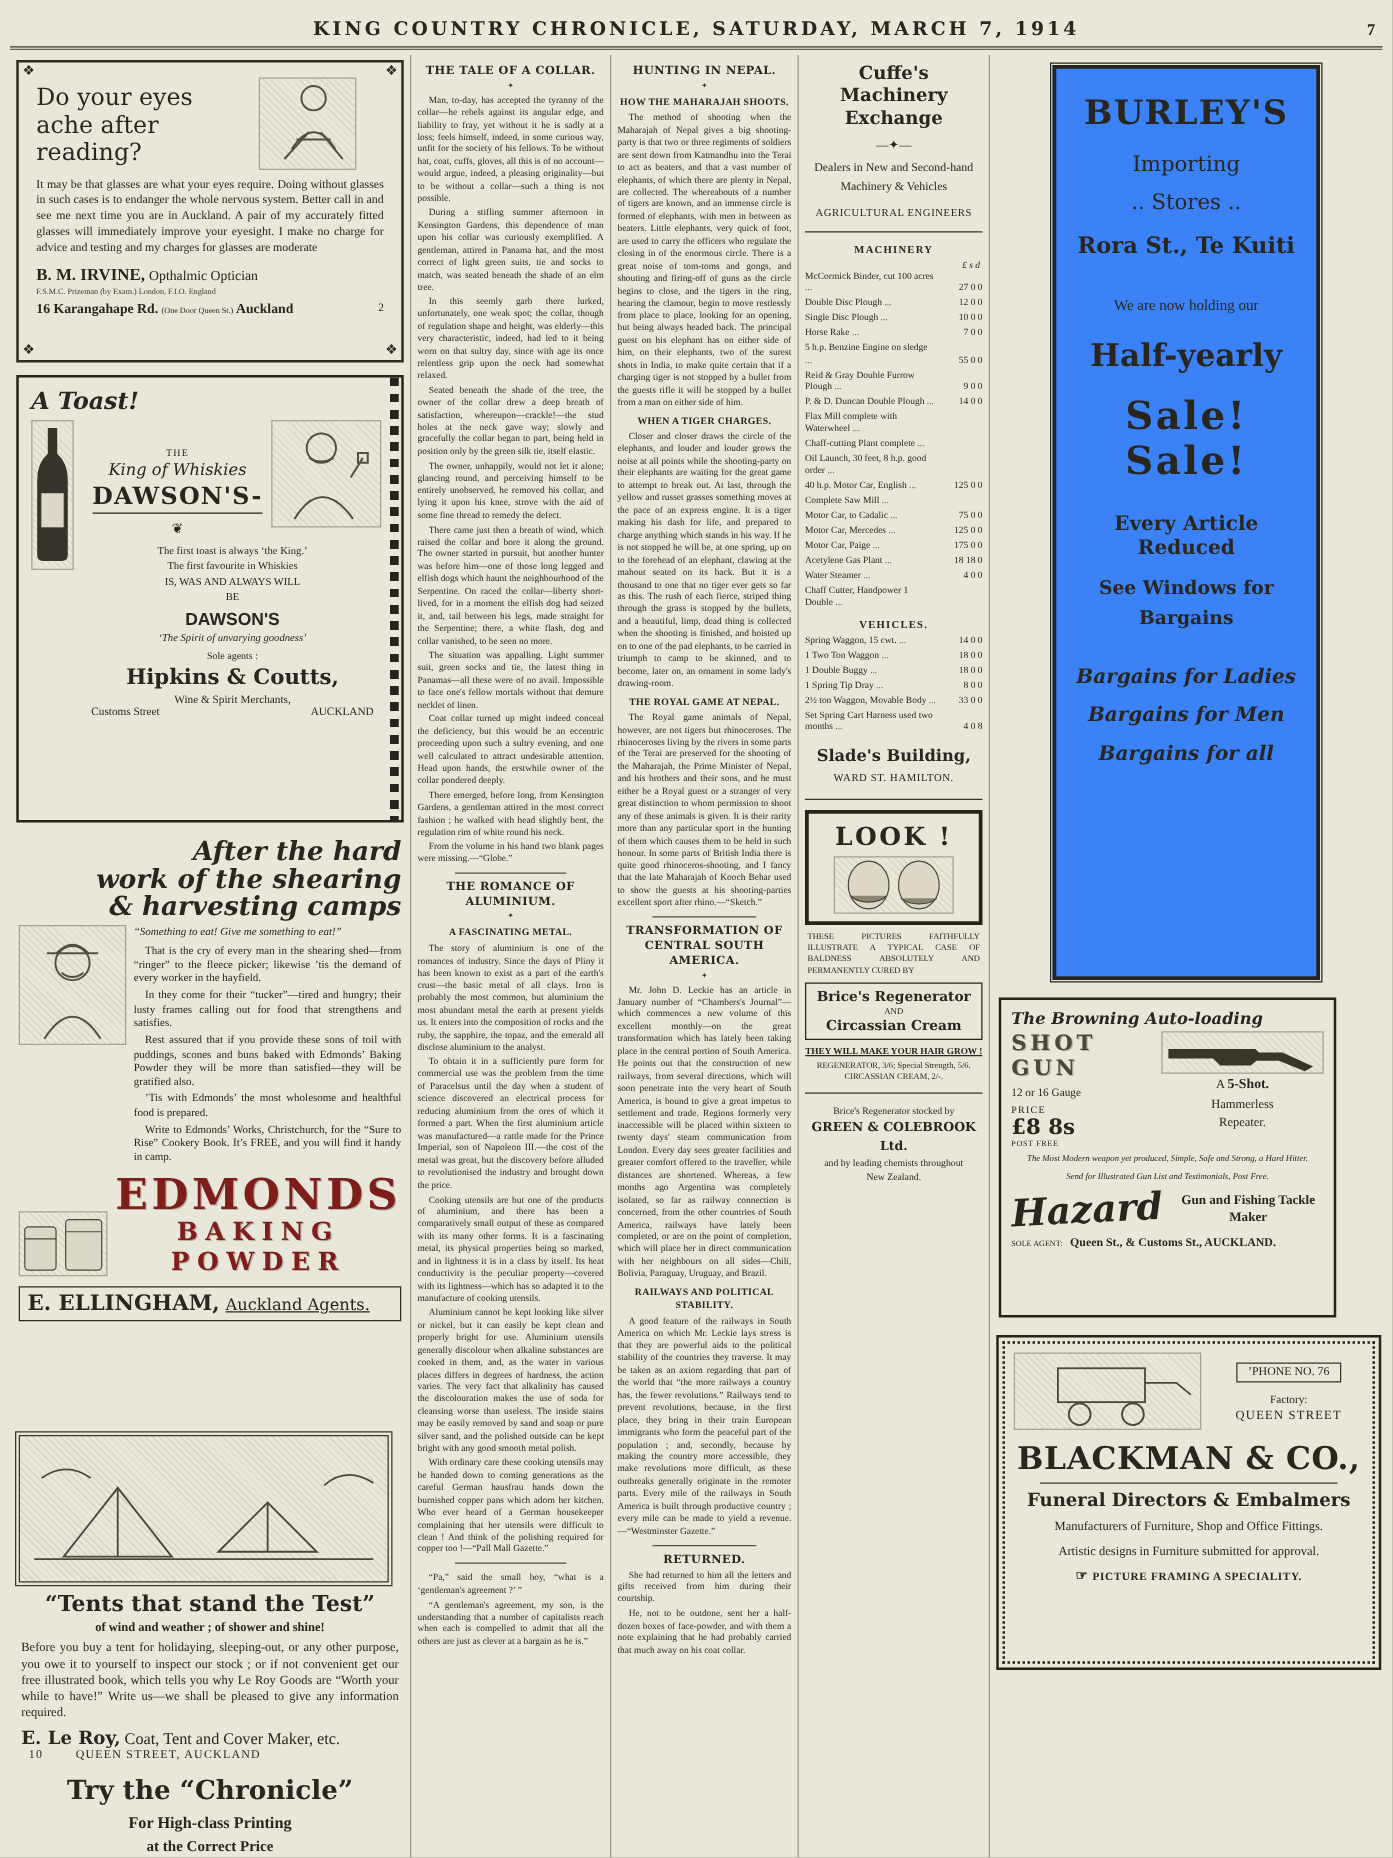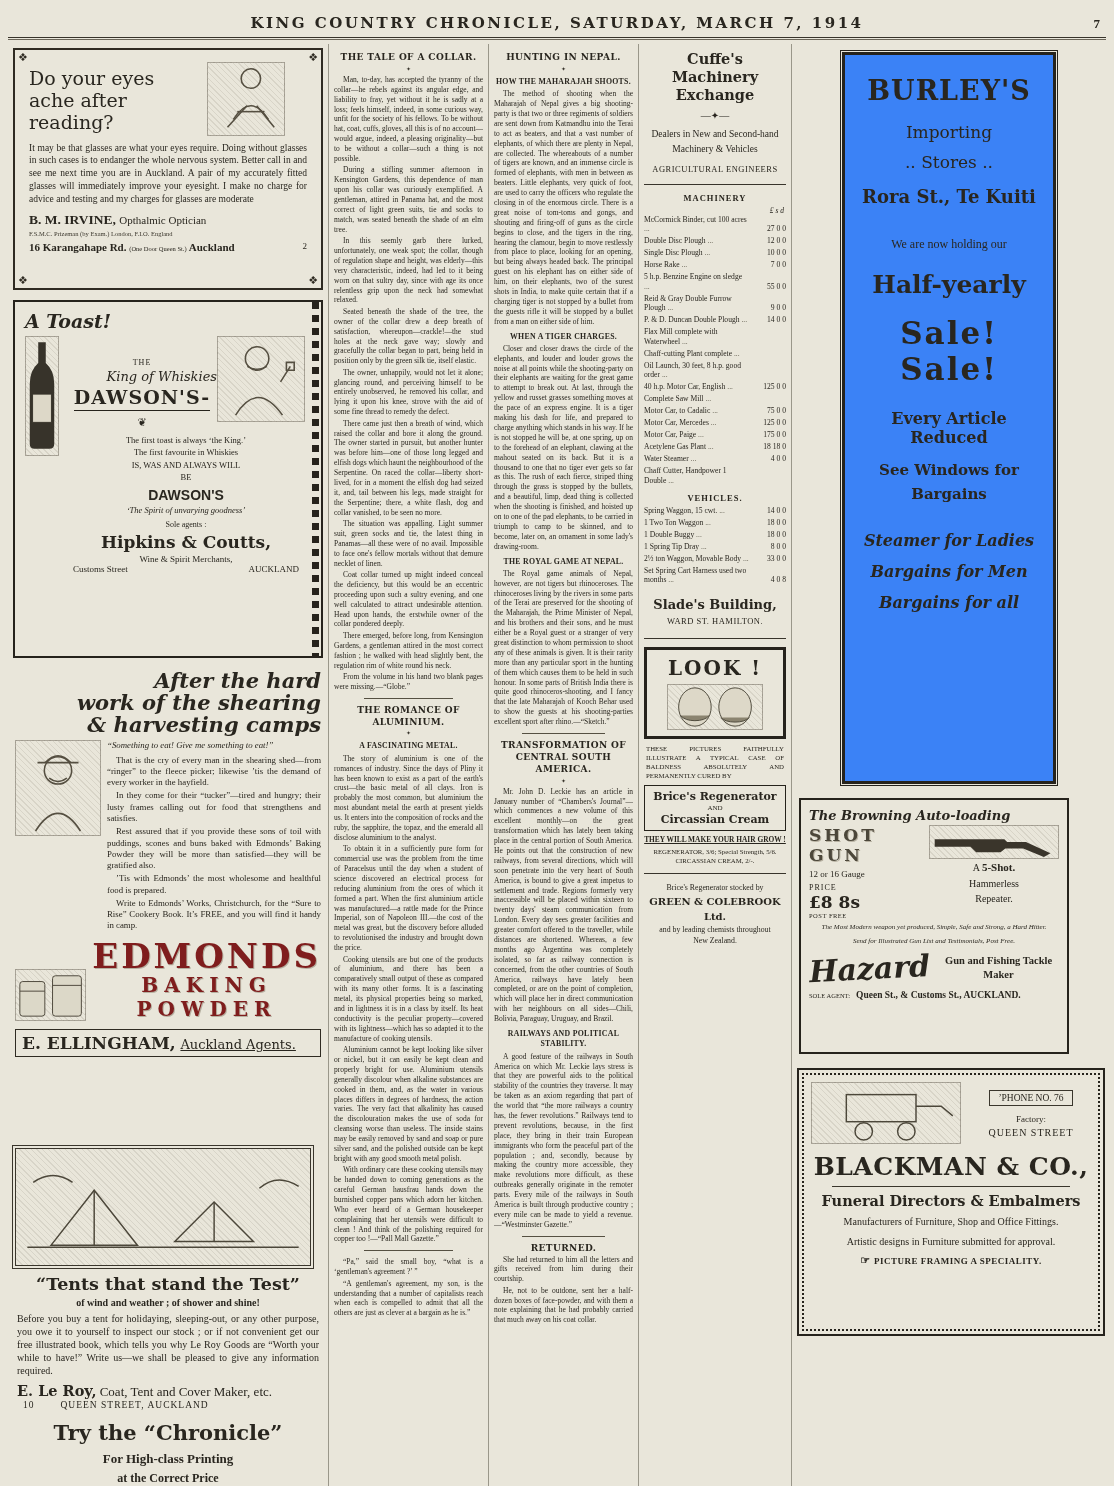--- a/index.html
+++ b/index.html
@@ -57,21 +57,21 @@
   .irvine-addr .num { float:right; font-weight:normal; font-size:9px; }
 
   
   .dawsons { border:2px solid #26231c; padding:8px 16px 8px 10px; min-height:358px; }
   .dawsons::after { content:""; position:absolute; top:0; right:2px; width:7px; height:100%;
       background:repeating-linear-gradient(180deg,#26231c 0 7px, transparent 7px 13px); }
   .dawsons-toast { font-family:"DejaVu Serif", serif; font-style:italic; font-weight:bold; font-size:19px; margin-bottom:4px; }
   .dawsons-flex { display:flex; gap:8px; }
   .dawsons-right { flex:1; text-align:center; }
   .d-the { font-size:8px; letter-spacing:1px; margin-top:22px; }
-  .d-king { font-family:"DejaVu Serif", serif; font-style:italic; font-size:13px; margin:2px 0;text-align:right; }
+  .d-king { font-family:"DejaVu Serif", serif; font-style:italic; font-size:13px; margin:2px 0; }
   .d-brand { font-family:"DejaVu Serif", serif; font-weight:bold; font-size:19px; letter-spacing:1px; border-bottom:1.5px solid #26231c; display:inline-block; padding-bottom:2px; }
   .d-orn { font-size:11px; margin:5px 0; }
   .d-slogan { font-size:8.5px; line-height:1.45; }
   .d-brand2 { font-family:Liberation Sans, sans-serif; font-weight:bold; font-size:14px; margin:4px 0 2px; }
   .d-spirit { font-size:8.5px; font-style:italic; }
   .d-sole { font-size:8px; margin-top:5px; }
   .d-agents { font-family:"DejaVu Serif", serif; font-weight:bold; font-size:17px; margin:3px 0 2px; }
   .d-role { font-size:9px; }
   .d-city { font-size:9px; display:flex; justify-content:space-between; padding:0 6px; }
 
@@ -587,21 +587,21 @@
         <div class="bur-l1">Importing</div>
         <div class="bur-l2">.. Stores ..</div>
         <div class="bur-l3">Rora St., Te Kuiti</div>
         <div class="bur-holding">We are now holding our</div>
         <div class="bur-half">Half-yearly</div>
         <div class="bur-sale">Sale!  Sale!</div>
         <div class="bur-reduced">Every Article Reduced</div>
         <div class="bur-win1">See Windows for</div>
         <div class="bur-win2">Bargains</div>
         <div class="bur-bargains">
-            <p class="para">Steamer for Ladies</p>
+            <p class="para">Bargains for Ladies</p>
             <p class="para">Bargains for Men</p>
             <p class="para">Bargains for all</p>
           </div>
       </div>
 
       <div class="browning">
         <div class="brow-l1">The Browning Auto-loading</div>
         <div class="brow-main">
           <div class="brow-left">
             <div class="brow-product">SHOT GUN</div>

